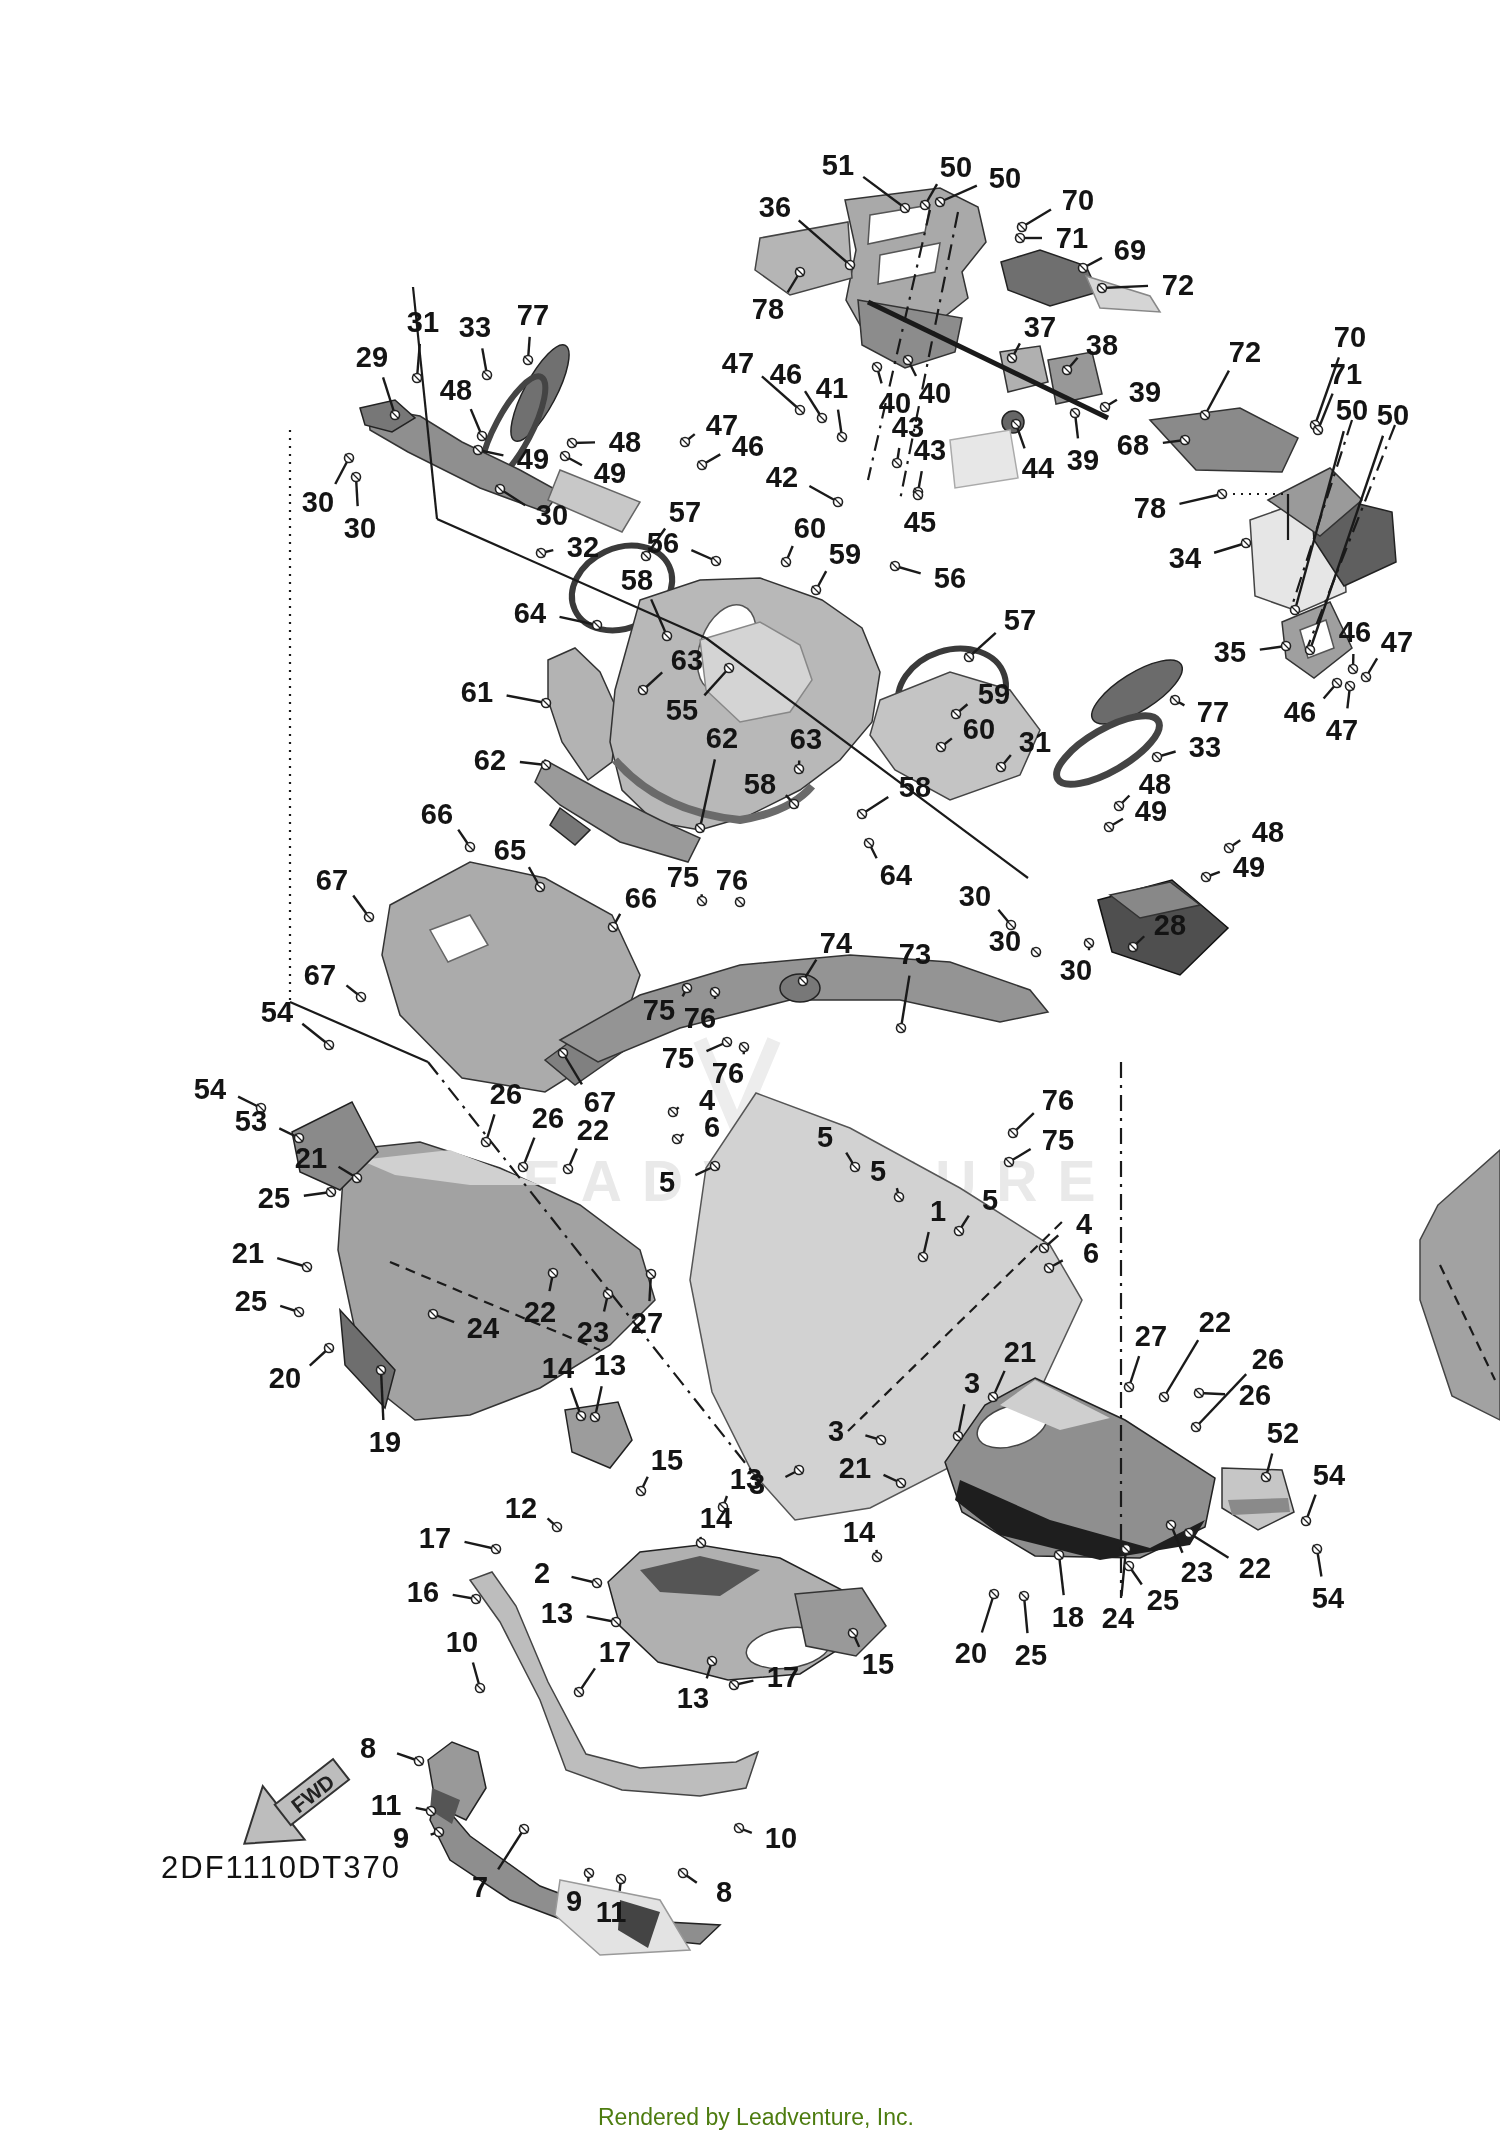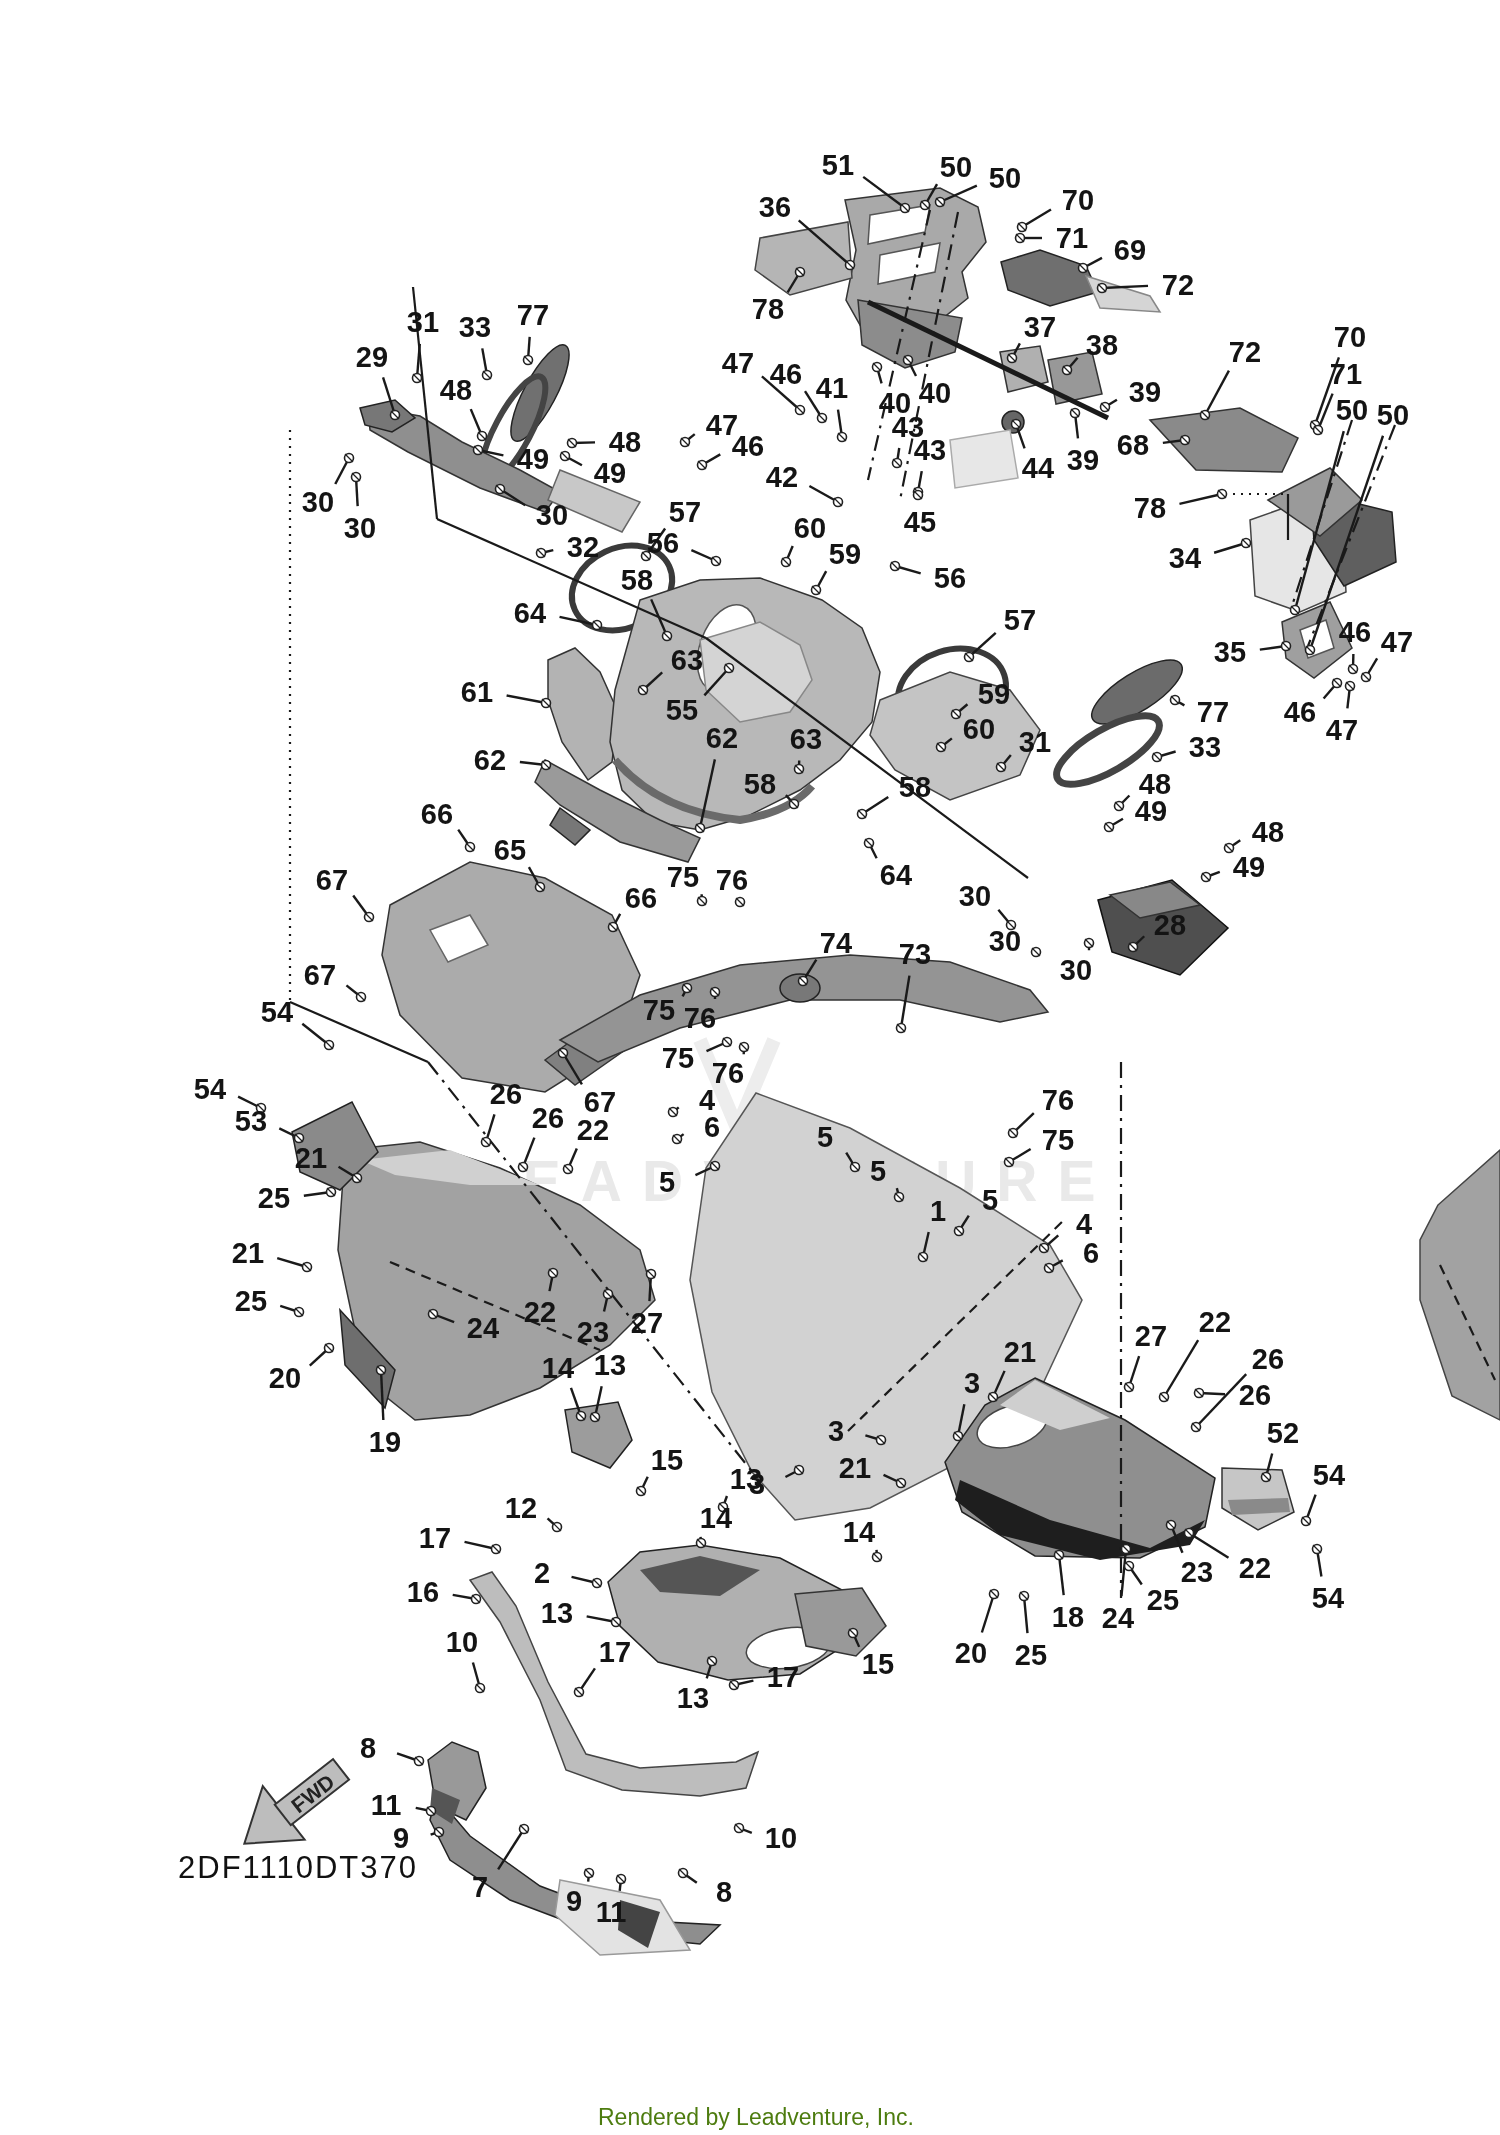--- a/index.html
+++ b/index.html
@@ -1,21 +1,21 @@
 <!DOCTYPE html>
 <html><head>
 <meta charset="utf-8">
 <style>
   html,body{margin:0;padding:0;background:#888;}
   .page{position:relative;width:1500px;height:2135px;background:#ffffff;overflow:hidden;
         font-family:"Liberation Sans",sans-serif;margin:0 auto;}
   svg{position:absolute;left:0;top:0;}
   .watermark{position:absolute;left:468px;top:1148px;font-weight:bold;font-size:57px;
              letter-spacing:20px;color:#e9e9e9;white-space:nowrap;user-select:none;}
-  .partcode{position:absolute;left:178px;top:1850px;font-size:31px;color:#111;letter-spacing:2px;white-space:nowrap;}
+  .partcode{position:absolute;left:161px;top:1850px;font-size:31px;color:#111;letter-spacing:2px;white-space:nowrap;}
   .footer{position:absolute;left:64px;top:2070px;font-size:49px;color:#101010;white-space:nowrap;}
   .rendered{position:absolute;left:598px;top:2104px;font-size:23px;color:#4d7c0f;white-space:nowrap;}
 </style>
 </head>
 <body>
 
 <div class="page">
 
   <div class="watermark">LEADVENTURE</div>
 

